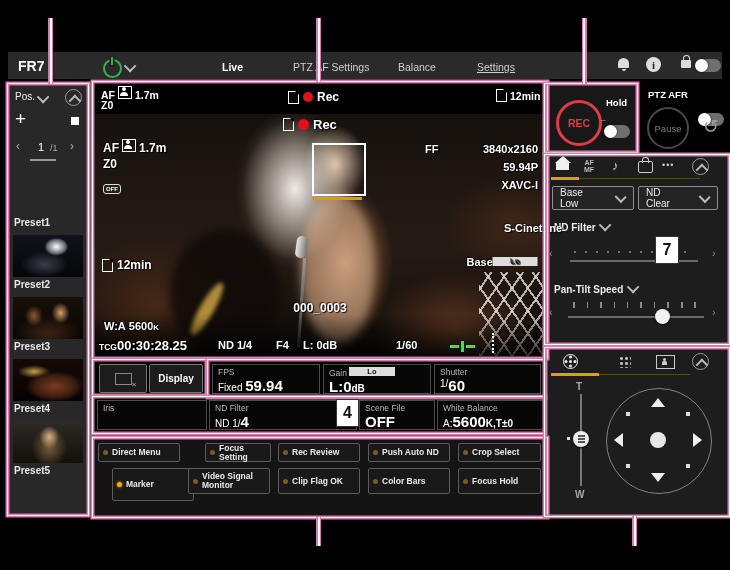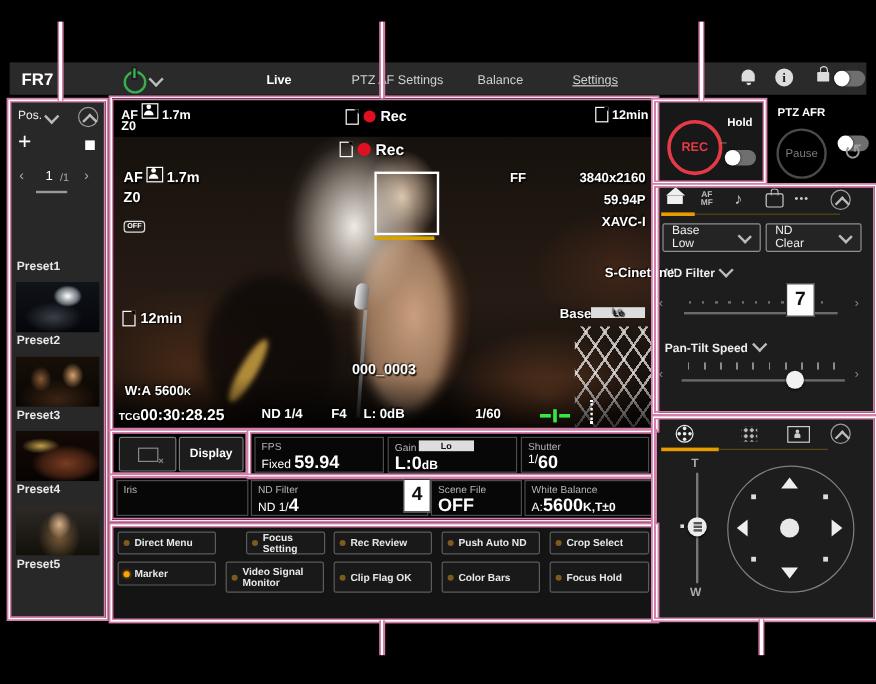--- a/index.html
+++ b/index.html
@@ -278,21 +278,21 @@
       <span>Rec Review</span>
     </div>
   <div class="abtn" style="left:368px;top:443px;width:82px;height:19px;">
       <span class="dot"></span>
       <span>Push Auto ND</span>
     </div>
   <div class="abtn" style="left:458px;top:443px;width:83px;height:19px;">
       <span class="dot"></span>
       <span>Crop Select</span>
     </div>
-  <div class="abtn on" style="left:98px;top:468px;width:82px;height:20px;">
+  <div class="abtn on" style="left:112px;top:468px;width:82px;height:33px;">
       <span class="dot"></span>
       <span>Marker</span>
     </div>
   <div class="abtn" style="left:188px;top:468px;width:82px;height:26px;">
       <span class="dot"></span>
       <span>Video Signal Monitor</span>
     </div>
   <div class="abtn" style="left:278px;top:468px;width:82px;height:26px;">
       <span class="dot"></span>
       <span>Clip Flag OK</span>

